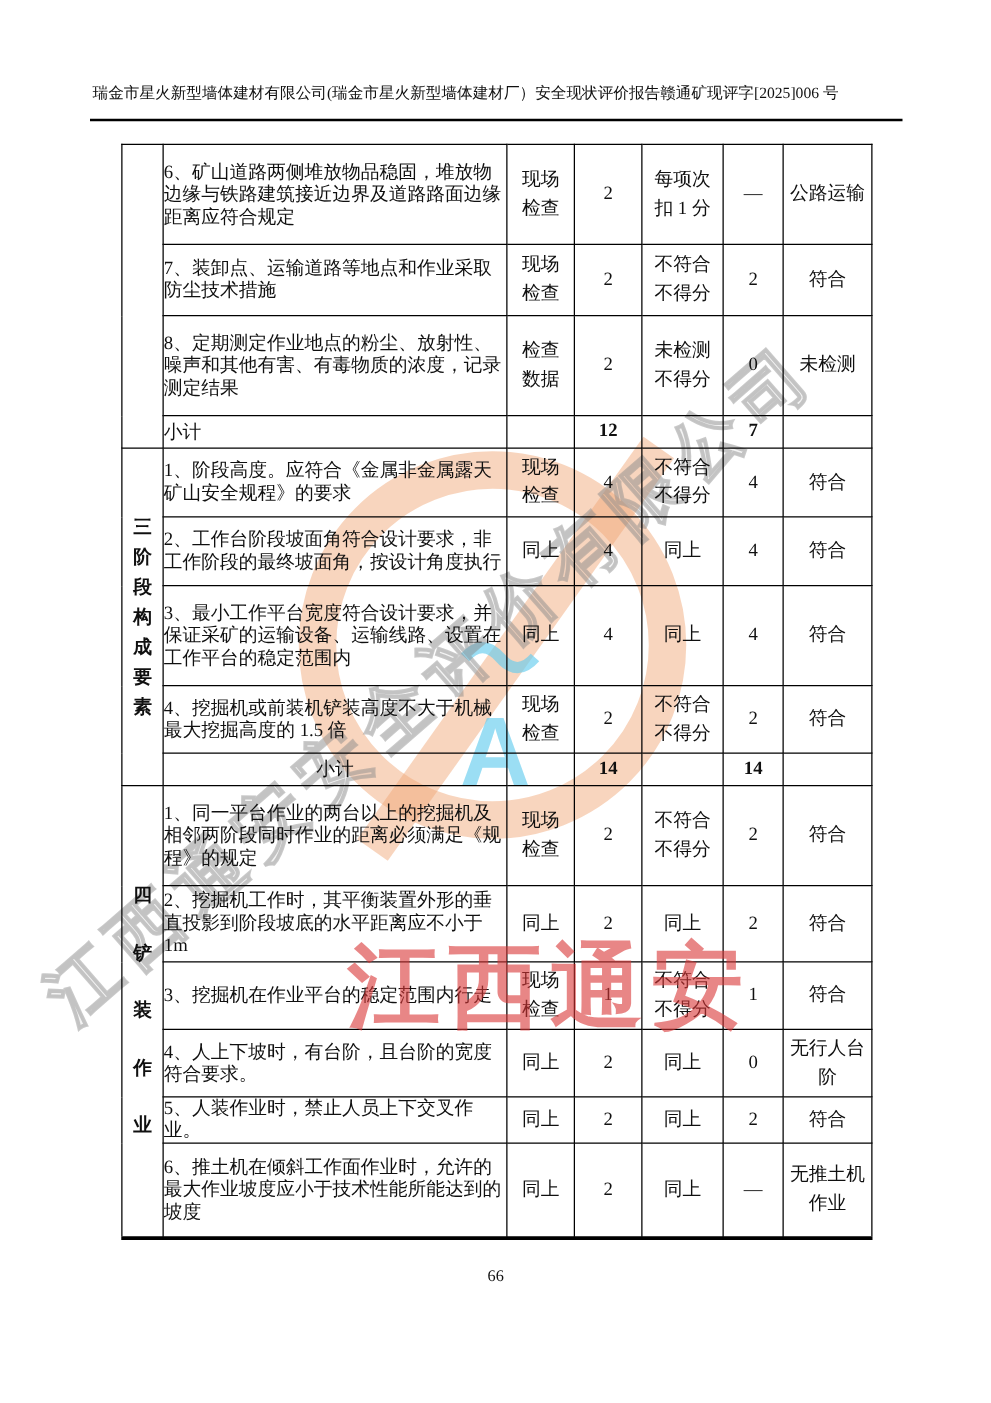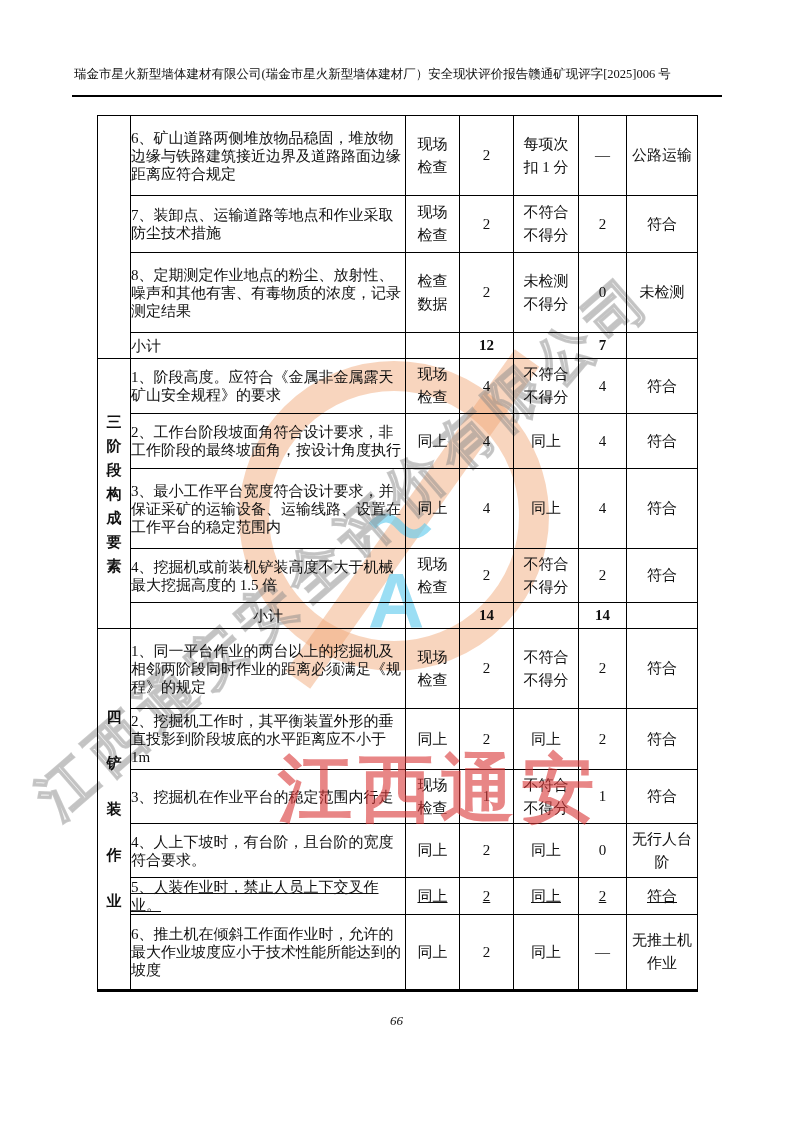--- a/index.html
+++ b/index.html
@@ -44,21 +44,21 @@
     -webkit-text-stroke:1.5px rgba(138,138,138,0.45);
   }
   .wm-red{
     position:absolute;left:278px;top:740px;z-index:4;pointer-events:none;
     font-family:"Liberation Sans","DejaVu Sans",sans-serif;font-weight:bold;
     font-size:74px;letter-spacing:7px;white-space:nowrap;
     color:rgba(217,53,53,0.60);
   }
   .page-number{
     position:absolute;top:1013px;left:0;width:793px;text-align:center;
-    font-size:13px;color:#111;z-index:2;font-style:italic;
+    font-size:13px;color:#111;z-index:2;
   }
 </style>
 </head>
 <body>
 
 <div class="page">
 
   <div class="doc-header">
     <span>瑞金市星火新型墙体建材有限公司(瑞金市星火新型墙体建材厂）安全现状评价报告</span>
     <span>赣通矿现评字[2025]006 号</span>
@@ -216,21 +216,21 @@
         </tr>
         <tr style="height: 54px;">
           <td class="item-cell">4、人上下坡时，有台阶，且台阶的宽度符合要求。</td>
           <td class="mid-cell">同上</td>
           <td class="mid-cell">2</td>
           <td class="mid-cell">同上</td>
           <td class="mid-cell">0</td>
           <td class="mid-cell">无行人台
 阶</td>
         </tr>
-        <tr style="height: 27px; text-decoration: underline;">
+        <tr style="height: 27px;">
           <td class="item-cell">5、人装作业时，禁止人员上下交叉作业。</td>
           <td class="mid-cell">同上</td>
           <td class="mid-cell">2</td>
           <td class="mid-cell">同上</td>
           <td class="mid-cell">2</td>
           <td class="mid-cell">符合</td>
         </tr>
         <tr style="height: 76px;">
           <td class="item-cell">6、推土机在倾斜工作面作业时，允许的最大作业坡度应小于技术性能所能达到的坡度</td>
           <td class="mid-cell">同上</td>

